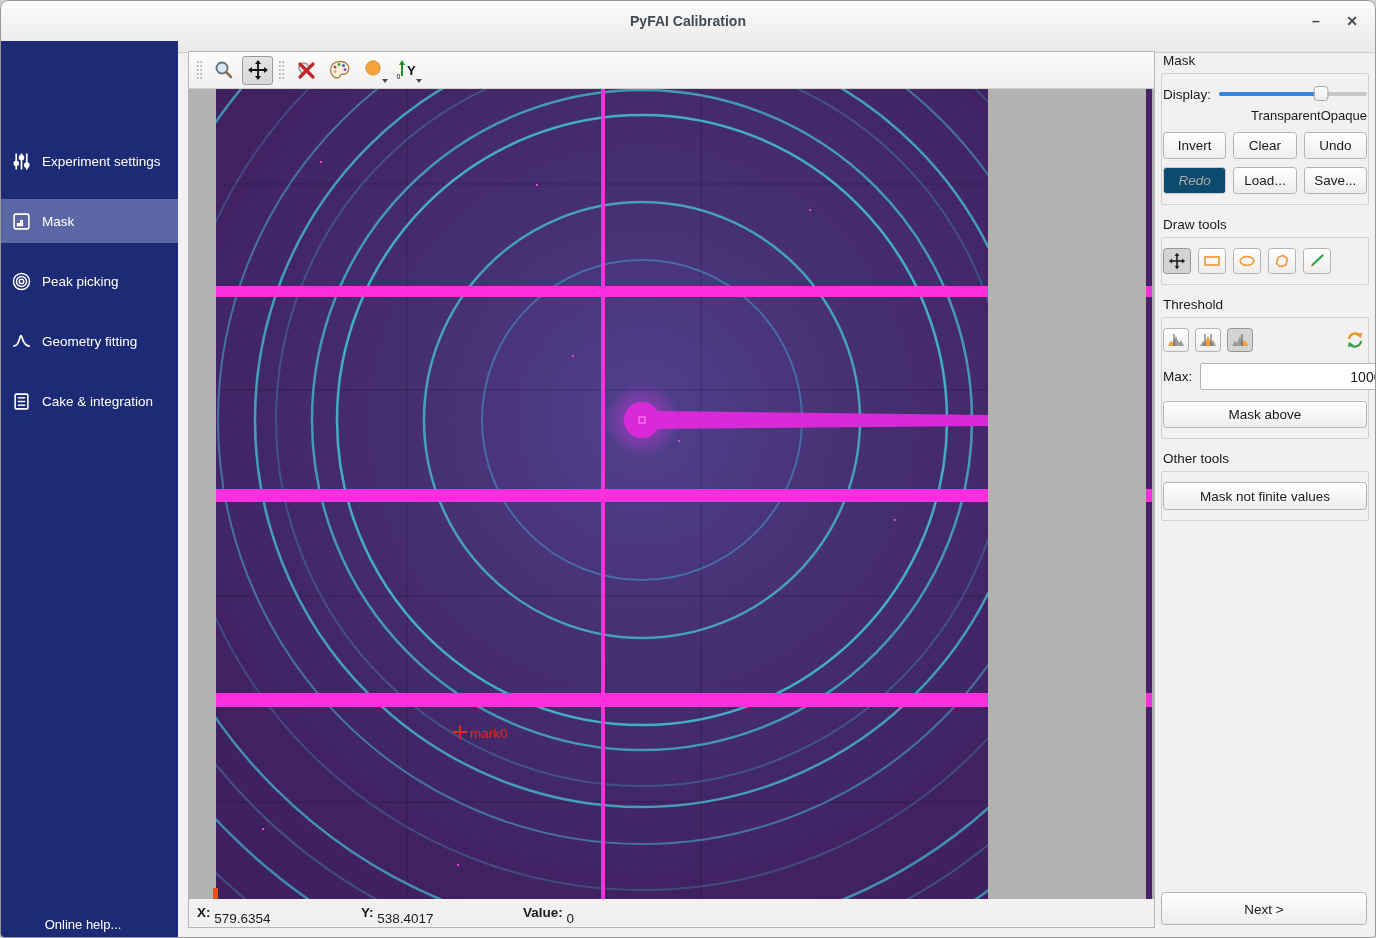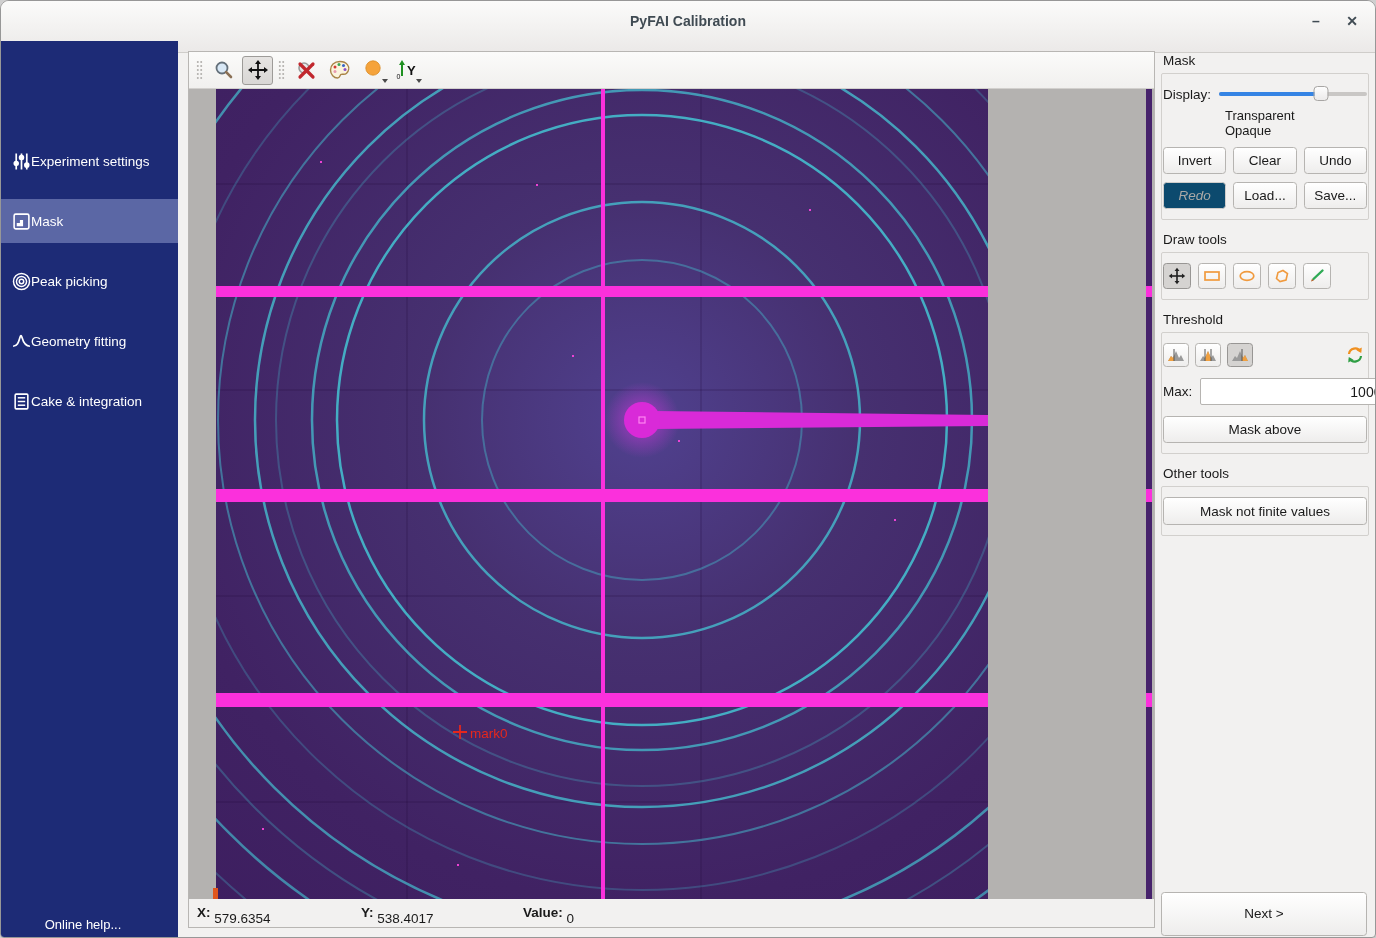--- a/index.html
+++ b/index.html
@@ -10,21 +10,21 @@
   
   .titlebar{position:absolute;left:0;top:0;right:0;height:52px;
     background:linear-gradient(#fbfbfa,#ebe9e8);border-bottom:1px solid #cfcdca;}
   .title{line-height:40px;text-align:center;font-size:14px;font-weight:bold;color:#404b53;}
   .winbtn{position:absolute;top:0;width:38px;height:40px;line-height:40px;text-align:center;
     font-size:14px;font-weight:bold;color:#404b53;cursor:default;}
   .winbtn.min{right:40px;} .winbtn.close{right:4px;}
   
   .sidebar{position:absolute;left:0;top:40px;width:177px;bottom:0;background:#1d2b76;}
   .side-item{position:absolute;left:0;width:177px;height:44px;display:flex;align-items:center;
-    padding-left:11px;color:#fff;font-size:13.5px;}
+    gap:11px;padding-left:11px;color:#fff;font-size:13.5px;}
   .side-item.selected{background:#5b67a5;}
   .side-item svg{flex:0 0 auto;}
   .side-help{position:absolute;bottom:5px;left:0;width:164px;text-align:center;color:#fff;font-size:13px;}
   
   .plot-widget{position:absolute;left:187px;top:50px;width:967px;height:877px;
     border:1px solid #b8b6b3;background:#f2f1f0;}
   .plot-toolbar{height:37px;border-bottom:1px solid #d2d0cd;
     background:linear-gradient(#fbfbfa,#f1f0ee);display:flex;align-items:center;padding-left:5px;gap:3px;}
   .grip{width:7px;height:20px;margin:0 2px;
     background-image:radial-gradient(circle,#b9b7b4 1px,transparent 1.3px);background-size:3.5px 4px;}
@@ -46,33 +46,33 @@
     border:1px solid #b6b4b1;border-radius:3.5px;font-family:inherit;font-size:13.5px;color:#1a1a1a;
     text-align:center;line-height:25px;padding:0;}
   .btn:disabled{color:#aaa8a6;background:#0c4a6e;border-color:#cfcdcb;font-style:italic;}
   .btn-grid{display:grid;grid-template-columns:1fr 1fr 1fr;gap:8px 7px;margin-top:9px;}
   .disp-row{display:flex;align-items:center;gap:8px;height:20px;}
   .slider{flex:1;position:relative;height:16px;}
   .slider .track{position:absolute;left:0;right:0;top:6px;height:4px;background:#c9c7c5;border-radius:2px;}
   .slider .fill{position:absolute;left:0;top:6px;height:4px;border-radius:2px;}
   .slider .handle{position:absolute;top:0px;width:15px;height:15px;background:linear-gradient(#fdfdfd,#eceaea);
     border:1px solid #a8a6a4;border-radius:4px;transform:translateX(-50%);}
-  .ta-row{display:flex;justify-content:space-between;margin:4px 0 0 62px;font-size:13px;flex-direction:column;}
+  .ta-row{display:flex;justify-content:space-between;margin:4px 0 0 88px;font-size:13px;}
   .tool-row{display:flex;gap:7px;align-items:center;}
   .sbtn{width:28px;height:26px;display:flex;align-items:center;justify-content:center;
     background:linear-gradient(#ffffff,#eeedec);border:1px solid #b6b4b1;border-radius:3.5px;padding:0;}
   .sbtn.pressed{background:#d5d3d1;border-color:#98They9694;}
   .sbtn.pressed{background:#d5d3d1;border-color:#989694;}
   .flatbtn{width:24px;height:24px;border:none;background:transparent;padding:0;margin-left:auto;
     display:flex;align-items:center;justify-content:center;}
   .max-row{display:flex;align-items:center;gap:8px;margin:11px 0;}
   .max-row input{flex:1;height:27px;border:1px solid #b6b4b1;border-radius:2px;background:#fff;
     font-family:inherit;font-size:14px;text-align:right;padding:0 7px;color:#1a1a1a;}
   .wide{width:100%;}
-  .next-btn{position:absolute;left:0;top:851px;width:206px;height:44px;line-height:34px;}
+  .next-btn{position:absolute;left:0;top:851px;width:206px;height:33px;line-height:34px;}
 </style>
 </head>
 <body>
 
 <div class="window">
 
   <div class="titlebar">
     <div class="title">PyFAI Calibration</div>
     <div class="winbtn min">–</div>
     <div class="winbtn close">✕</div>

